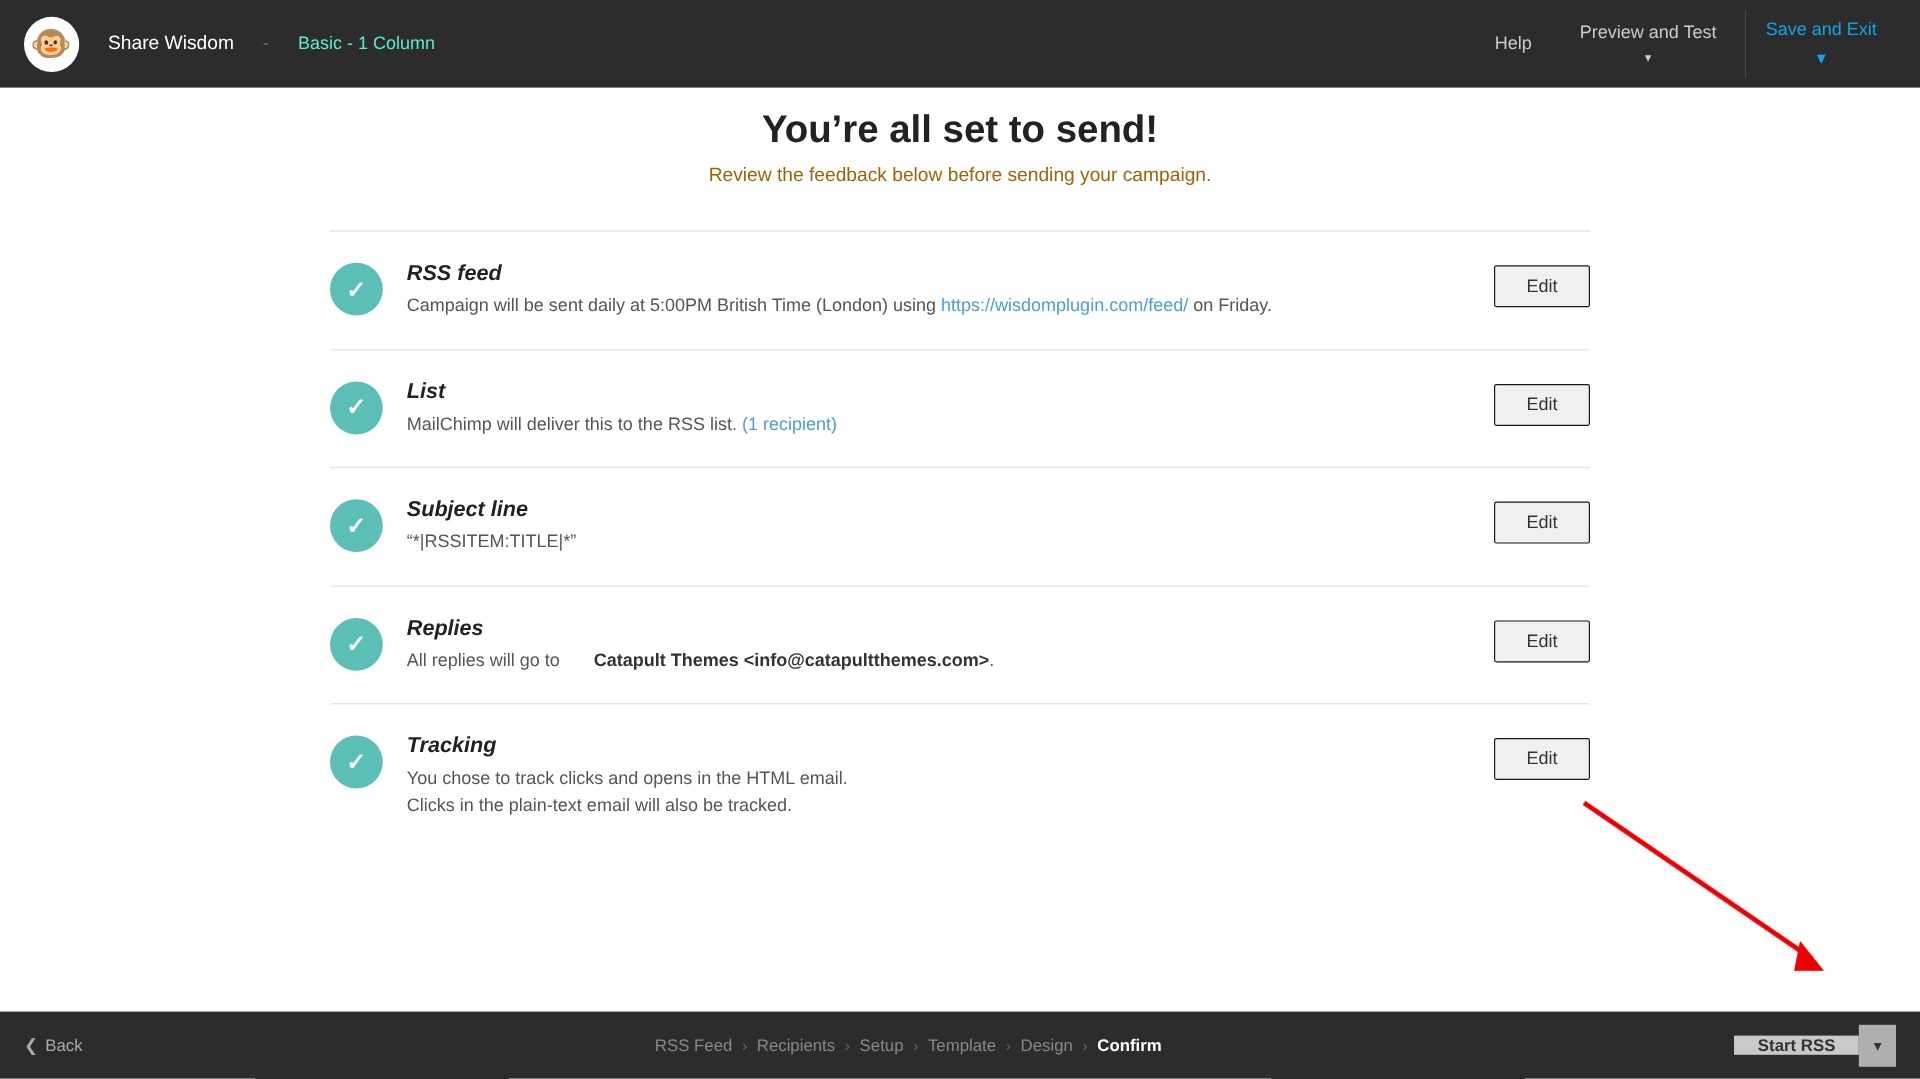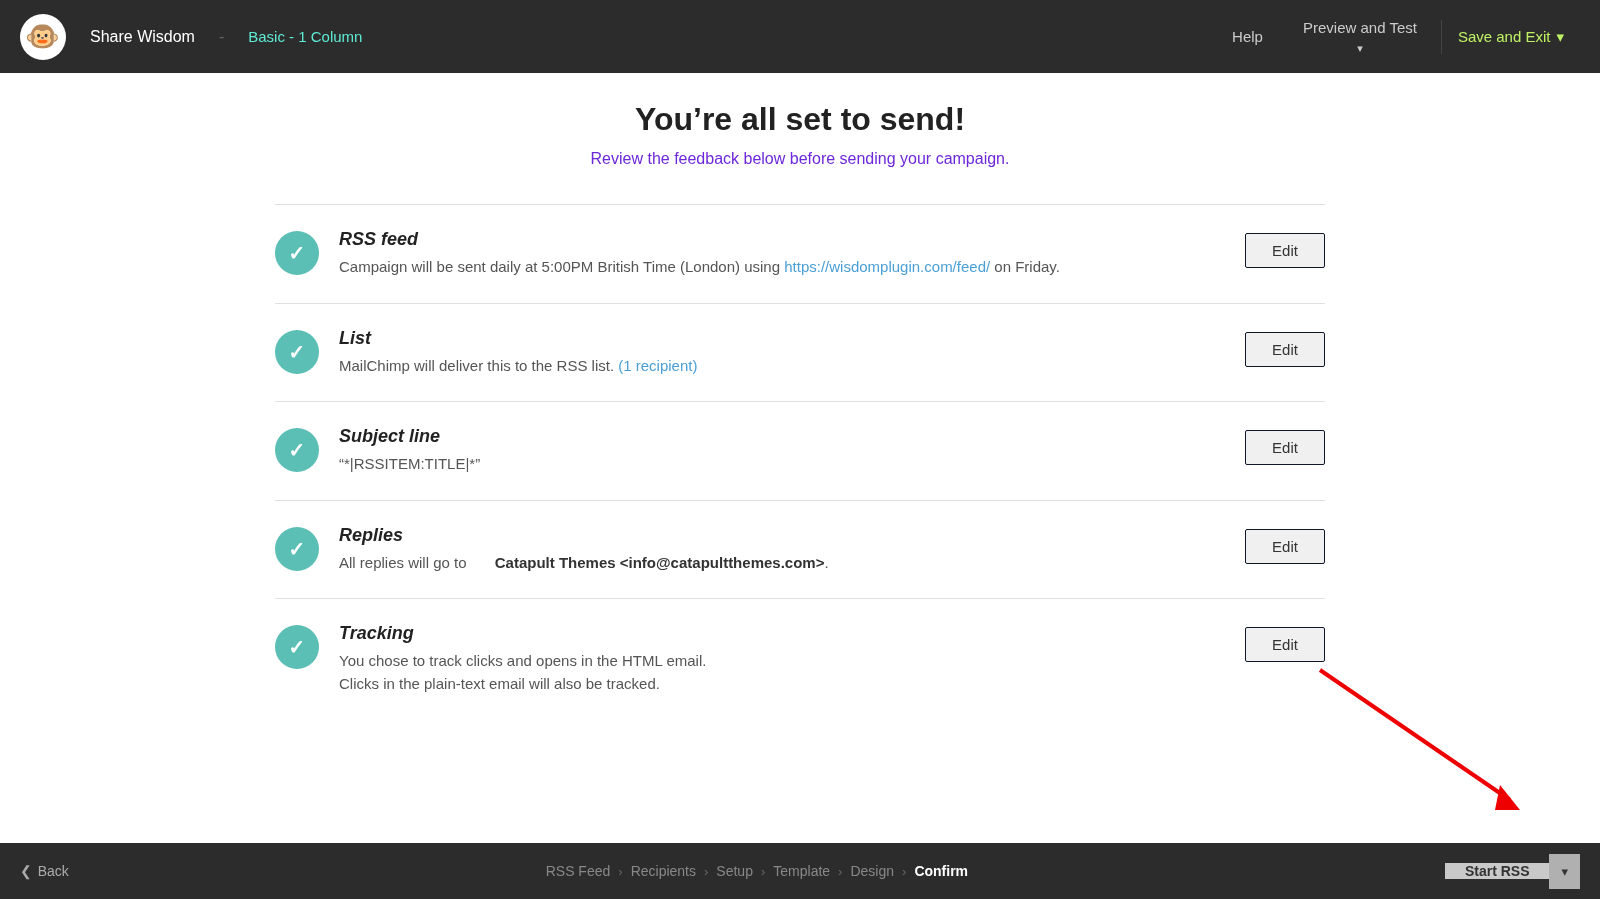--- a/index.html
+++ b/index.html
@@ -63,52 +63,53 @@
       cursor: pointer;
       display: flex;
       align-items: center;
       gap: 6px;
       flex-direction: column;
     }
     .nav-preview .chevron {
       font-size: 11px;
     }
     .nav-save {
-      color: #bef264;
+      color: #0ea5e9;
       font-size: 15px;
       padding: 8px 16px;
       cursor: pointer;
       display: flex;
       align-items: center;
       gap: 6px;
       border-left: 1px solid #444;
+      flex-direction: column;
     }
 
     
     .main-content {
       flex: 1;
       overflow-y: auto;
-      padding: 28px 20px 20px;
+      padding: 16px 20px 20px;
       display: flex;
       flex-direction: column;
       align-items: center;
       border-radius: 12px;
     }
 
     .page-title {
       font-size: 32px;
       font-weight: 700;
       color: #222;
       margin-bottom: 12px;
       text-align: center;
     }
 
     .page-subtitle {
       font-size: 16px;
-      color: #6d28d9;
+      color: #a16207;
       text-align: center;
       margin-bottom: 36px;
     }
 
     .items-container {
       width: 100%;
       max-width: 1050px;
     }
 
     .item-row {

